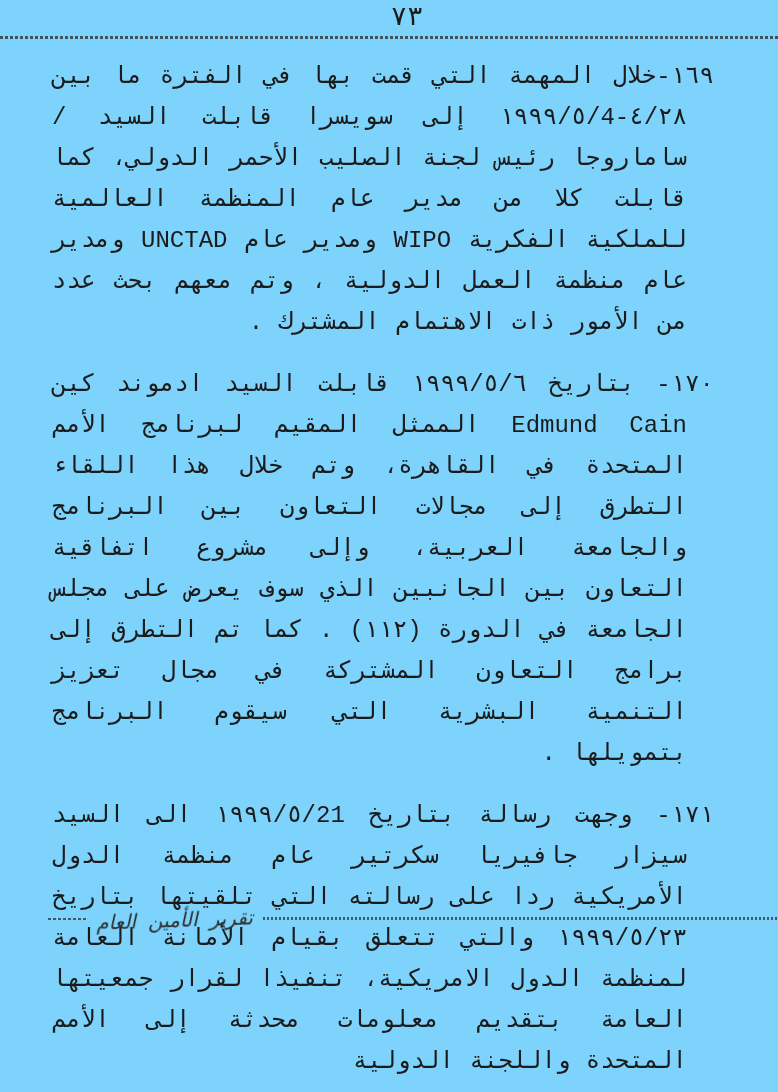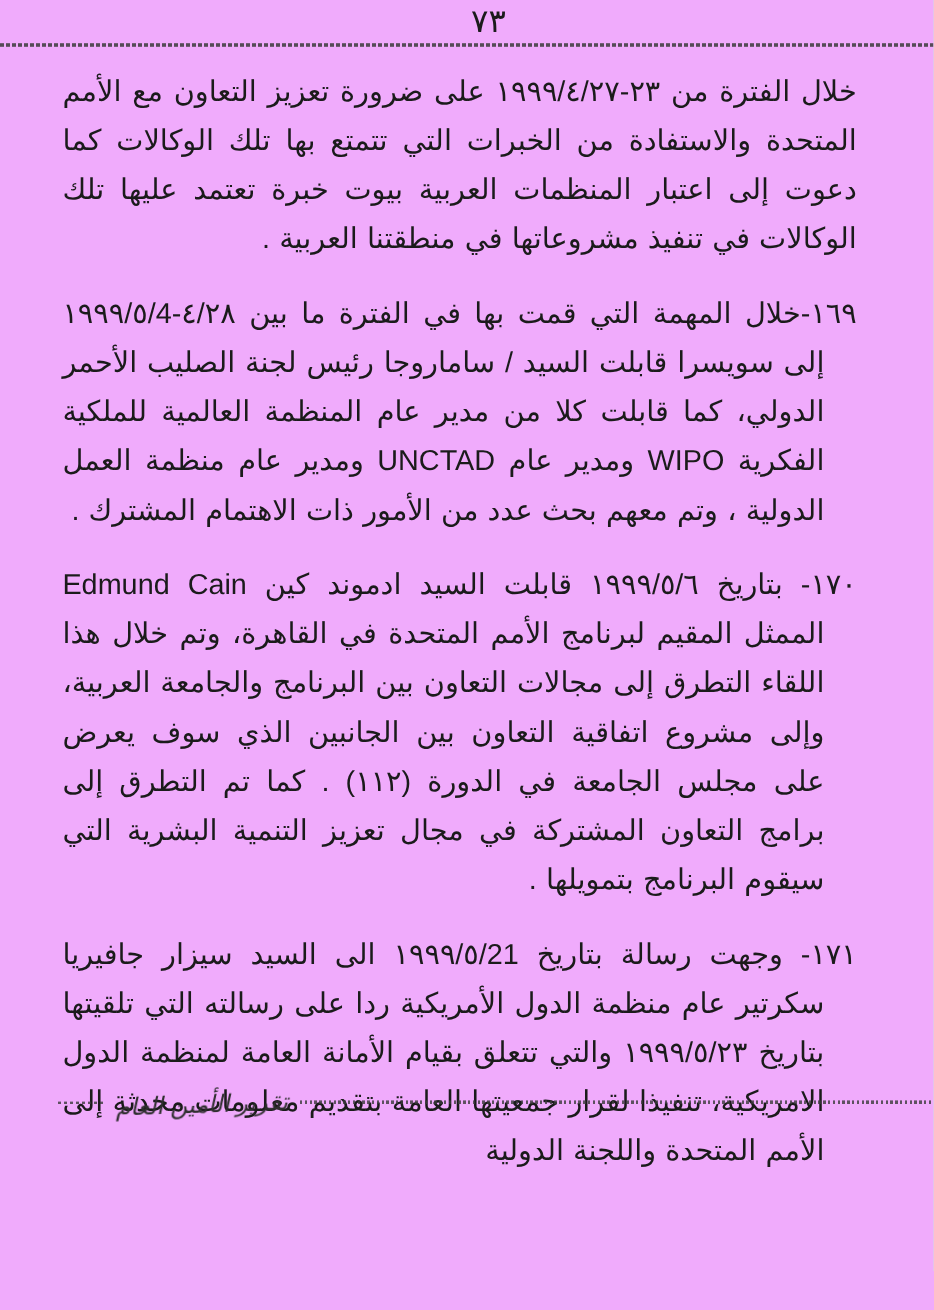--- a/index.html
+++ b/index.html
@@ -5,24 +5,24 @@
   html, body {
     margin: 0;
     padding: 0;
     background: #d9d9d9;
   }
   .page {
     position: relative;
     width: 778px;
     height: 1092px;
     margin: 0 auto;
-    background: #f0abfc;
+    background: #7dd3fc;
     overflow: hidden;
     direction: rtl;
-    font-family: Liberation Sans, sans-serif;
+    font-family: Liberation Mono, monospace;
     color: #1b1b1b;
   }
   .page-number {
     text-align: center;
     font-size: 27px;
     line-height: 30px;
     padding-top: 3px;
     transform: translateX(18px);
     letter-spacing: 2px;
   }
@@ -83,21 +83,20 @@
 </head>
 <body>
 
 <div class="page">
 
   <div class="page-number">٧٣</div>
 
   <div class="divider-top"></div>
 
   <div class="content">
-    <p class="para">خلال الفترة من ٢٣-١٩٩٩/٤/٢٧ على ضرورة تعزيز التعاون مع الأمم المتحدة والاستفادة من الخبرات التي تتمتع بها تلك الوكالات كما دعوت إلى اعتبار المنظمات العربية بيوت خبرة تعتمد عليها تلك الوكالات في تنفيذ مشروعاتها في منطقتنا العربية .</p>
 
     <p class="para numbered">١٦٩-خلال المهمة التي قمت بها في الفترة ما بين ٤/٢٨-١٩٩٩/٥/4 إلى سويسرا قابلت السيد / ساماروجا رئيس لجنة الصليب الأحمر الدولي، كما قابلت كلا من مدير عام المنظمة العالمية للملكية الفكرية WIPO ومدير عام UNCTAD ومدير عام منظمة العمل الدولية ، وتم معهم بحث عدد من الأمور ذات الاهتمام المشترك .</p>
 
     <p class="para numbered">١٧٠- بتاريخ ١٩٩٩/٥/٦ قابلت السيد ادموند كين Edmund Cain الممثل المقيم لبرنامج الأمم المتحدة في القاهرة، وتم خلال هذا اللقاء التطرق إلى مجالات التعاون بين البرنامج والجامعة العربية، وإلى مشروع اتفاقية التعاون بين الجانبين الذي سوف يعرض على مجلس الجامعة في الدورة (١١٢) . كما تم التطرق إلى برامج التعاون المشتركة في مجال تعزيز التنمية البشرية التي سيقوم البرنامج بتمويلها .</p>
 
     <p class="para numbered">١٧١- وجهت رسالة بتاريخ ١٩٩٩/٥/21 الى السيد سيزار جافيريا سكرتير عام منظمة الدول الأمريكية ردا على رسالته التي تلقيتها بتاريخ ١٩٩٩/٥/٢٣ والتي تتعلق بقيام الأمانة العامة لمنظمة الدول الامريكية، تنفيذا لقرار جمعيتها العامة بتقديم معلومات محدثة إلى الأمم المتحدة واللجنة الدولية</p>
   </div>
 
   <div class="footer">
     <div class="footer-dotline"></div>

